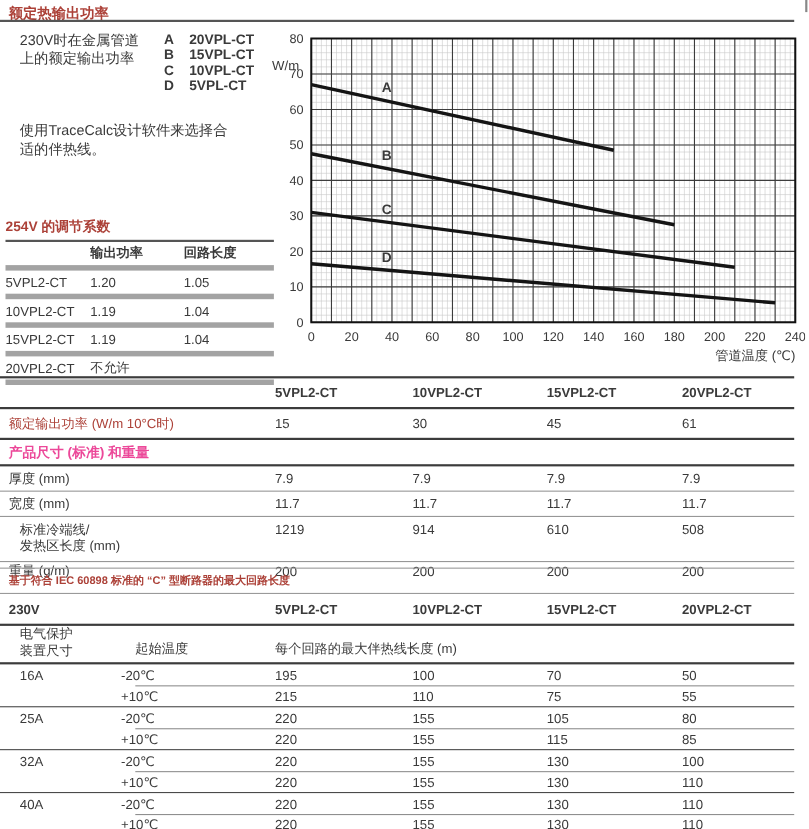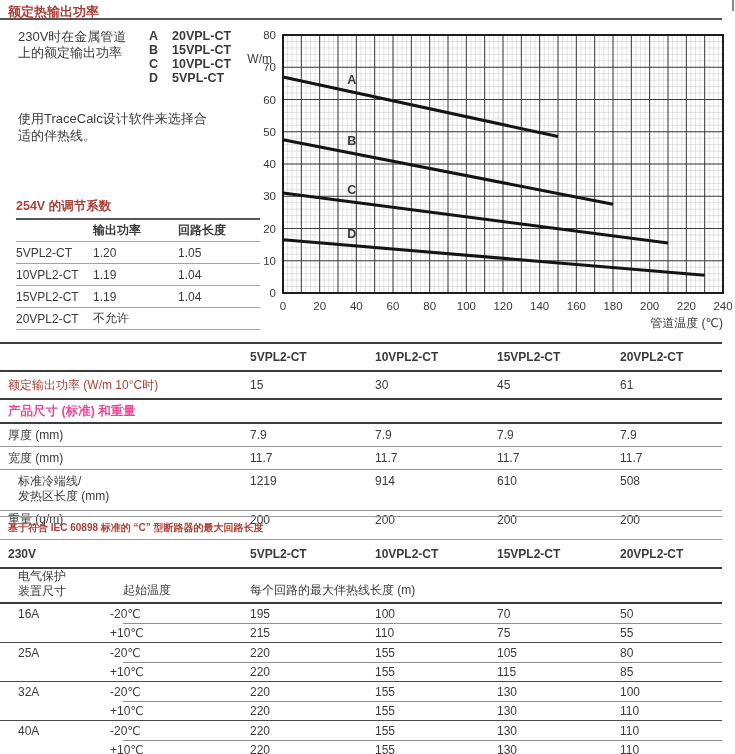--- a/index.html
+++ b/index.html
@@ -12,23 +12,23 @@
   .top-rule{position:absolute;left:0;top:18px;width:722px;height:2px;background:#555;}
   .edge-mark{position:absolute;left:732px;top:0;width:2px;height:11px;background:#888;}
   
   .intro{position:absolute;left:18px;top:29px;font-size:13px;line-height:16px;}
   .legend{position:absolute;left:149px;top:29px;font-size:12.5px;font-weight:bold;line-height:14px;}
   .lrow{display:flex;}
   .lkey{width:23px;}
   .lprod{width:66px;}
   .note{position:absolute;left:18px;top:110px;font-size:13px;line-height:17px;}
   
-  .adj{position:absolute;left:16px;top:198px;width:244px;font-size:12px;}
+  .adj{position:absolute;left:5px;top:198px;width:244px;font-size:12px;}
   .adj-title{font-size:12.5px;font-weight:bold;color:#ac4138;height:18px;border-bottom:2px solid #555;padding-bottom:2px;}
-  .arow{display:grid;grid-template-columns:77px 85px 82px;align-items:center;height:21px;border-bottom:1px solid #a3a3a3;}
+  .arow{display:grid;grid-template-columns:77px 85px 82px;align-items:center;height:21px;border-bottom:5px solid #a3a3a3;}
   .arow.head{font-weight:bold;}
   
   .chart-wrap{position:absolute;left:240px;top:25px;width:492px;height:312px;}
   svg text{font-family:"Liberation Sans","DejaVu Sans",sans-serif;fill:#3a3a3a;}
   
   .spec{position:absolute;left:0;top:342px;width:722px;font-size:12px;border-top:2px solid #3c3c3c;}
   .srow{display:grid;grid-template-columns:250px 125px 122px 123px 102px;align-items:center;}
   .srow>div:first-child{padding-left:8px;}
   .srow.head{height:26px;font-weight:bold;border-bottom:2px solid #3c3c3c;}
   .srow.rated{height:26px;border-bottom:2px solid #3c3c3c;}

